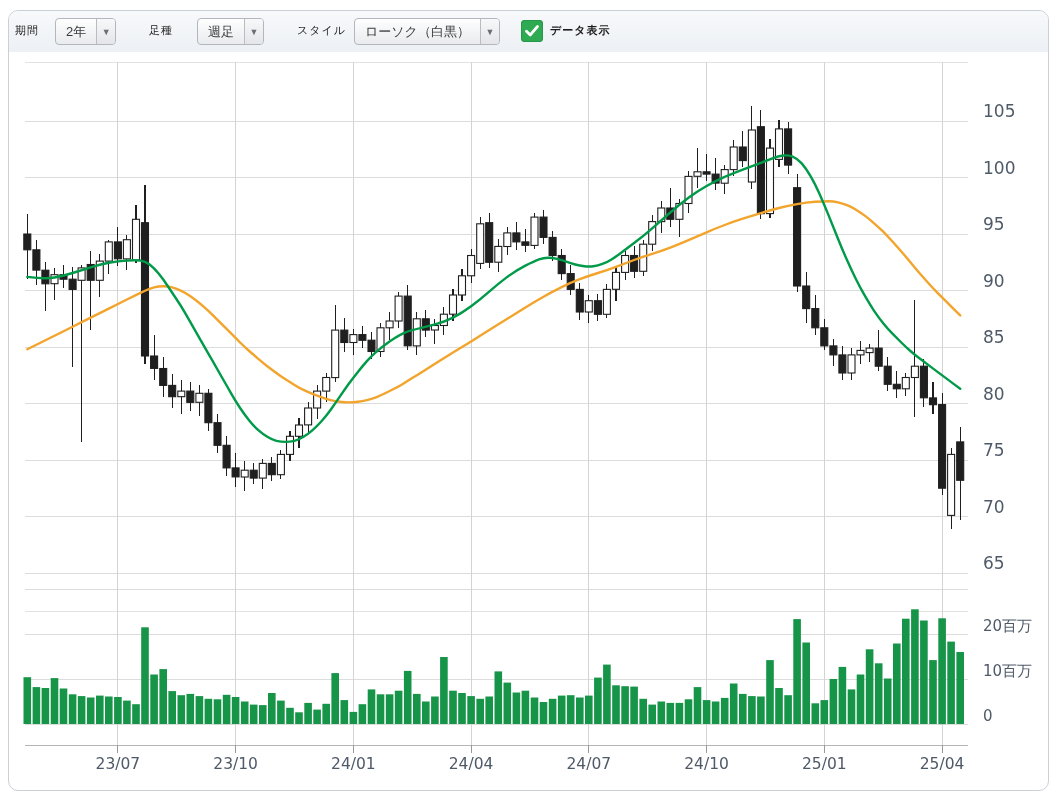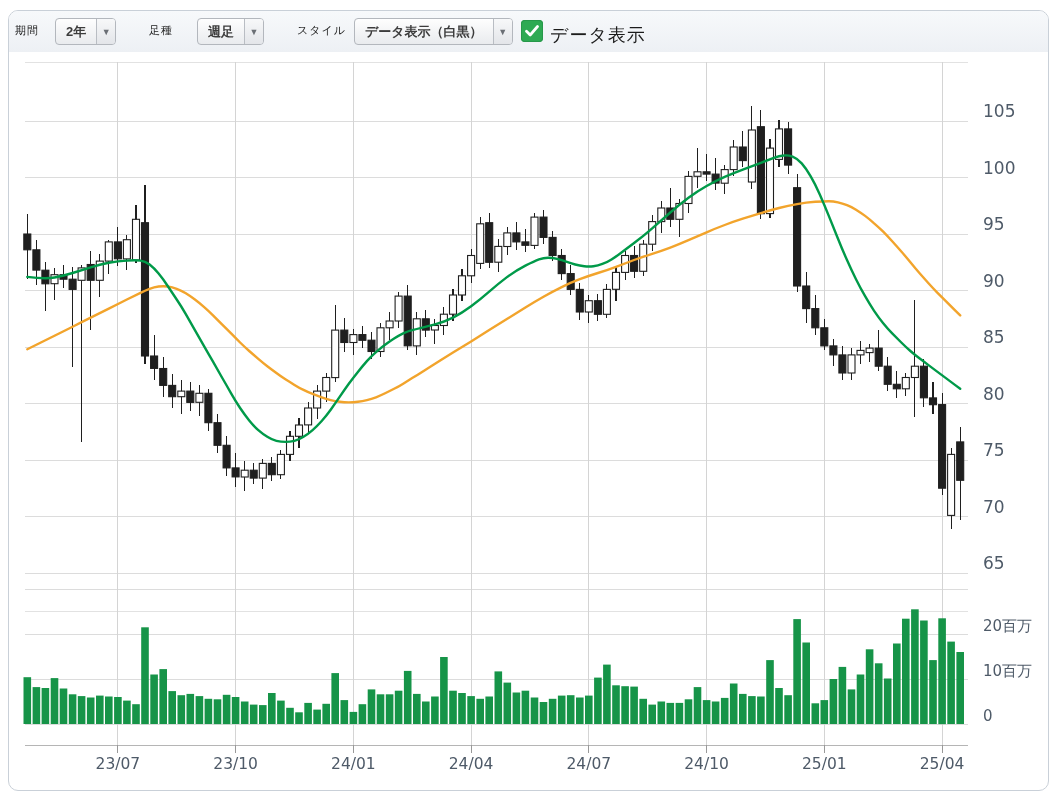--- a/index.html
+++ b/index.html
@@ -6,49 +6,49 @@
   .page{position:relative;width:1057px;height:799px;background:#fff;overflow:hidden;
         font-family:"Liberation Sans","DejaVu Sans",sans-serif;}
   .widget{position:absolute;left:8px;top:10px;width:1039px;height:779px;
           border:1px solid #c9d0d8;border-radius:10px;background:#fff;}
   .toolbar{position:absolute;left:0;top:0;right:0;height:41px;
            background:linear-gradient(#f7f9fb,#edf0f4);border-radius:9px 9px 0 0;}
   .tb-label{position:absolute;top:12px;font-size:11px;color:#1c1c1c;letter-spacing:1px;}
   .dd{position:absolute;top:7px;height:27px;display:inline-flex;align-items:stretch;
       border:1px solid #b3b7bd;border-radius:4px;background:linear-gradient(#fefefe,#e9ebee);
       box-sizing:border-box;cursor:pointer;}
-  .dd-val{display:flex;align-items:center;padding:0 10px;font-size:13px;color:#3c3c3c;white-space:nowrap;font-weight:bold;}
+  .dd-val{display:flex;align-items:center;padding:0 10px;font-size:13px;color:#3c3c3c;white-space:nowrap;}
   .dd-arrow{display:flex;align-items:center;justify-content:center;width:18px;
             border-left:1px solid #b9bdc3;background:linear-gradient(#f7f8f9,#e3e5e9);
             border-radius:0 3px 3px 0;color:#6b6f75;font-size:9px;}
   .cb{position:absolute;top:9px;width:22px;height:22px;border-radius:4px;background:#2eaa53;
       display:flex;align-items:center;justify-content:center;cursor:pointer;
       box-shadow:inset 0 0 0 1px #27984a;}
-  .cb-label{position:absolute;top:12px;font-size:18px;color:#1c1c1c;letter-spacing:1px;}
+  .cb-label{position:absolute;top:12px;font-size:11px;color:#1c1c1c;letter-spacing:1px;font-weight:bold;}
   svg text{font-family:"DejaVu Sans","Liberation Sans",sans-serif;}
 </style>
 </head>
 <body>
 
 <div class="page">
   <div class="widget">
     <div class="toolbar">
       <span class="tb-label" style="left:6px">期間</span>
       <div class="dd" style="left:46px">
         <span class="dd-val">2年</span>
         <span class="dd-arrow">▼</span>
       </div>
       <span class="tb-label" style="left:140px">足種</span>
       <div class="dd" style="left:188px">
         <span class="dd-val">週足</span>
         <span class="dd-arrow">▼</span>
       </div>
       <span class="tb-label" style="left:288px">スタイル</span>
       <div class="dd" style="left:345px">
-        <span class="dd-val">データ表示（白黒）</span>
+        <span class="dd-val">ローソク（白黒）</span>
         <span class="dd-arrow">▼</span>
       </div>
       <span class="cb" style="left:512px">
         <svg width="14" height="12" viewBox="0 0 14 12">
           <polyline points="1.5,6.2 5.2,10 12.5,1.5" fill="none" stroke="#ffffff" stroke-width="2.7" stroke-linecap="round" stroke-linejoin="round"></polyline>
         </svg>
       </span>
       <span class="cb-label" style="left:541px">データ表示</span>
     </div>
   </div>

